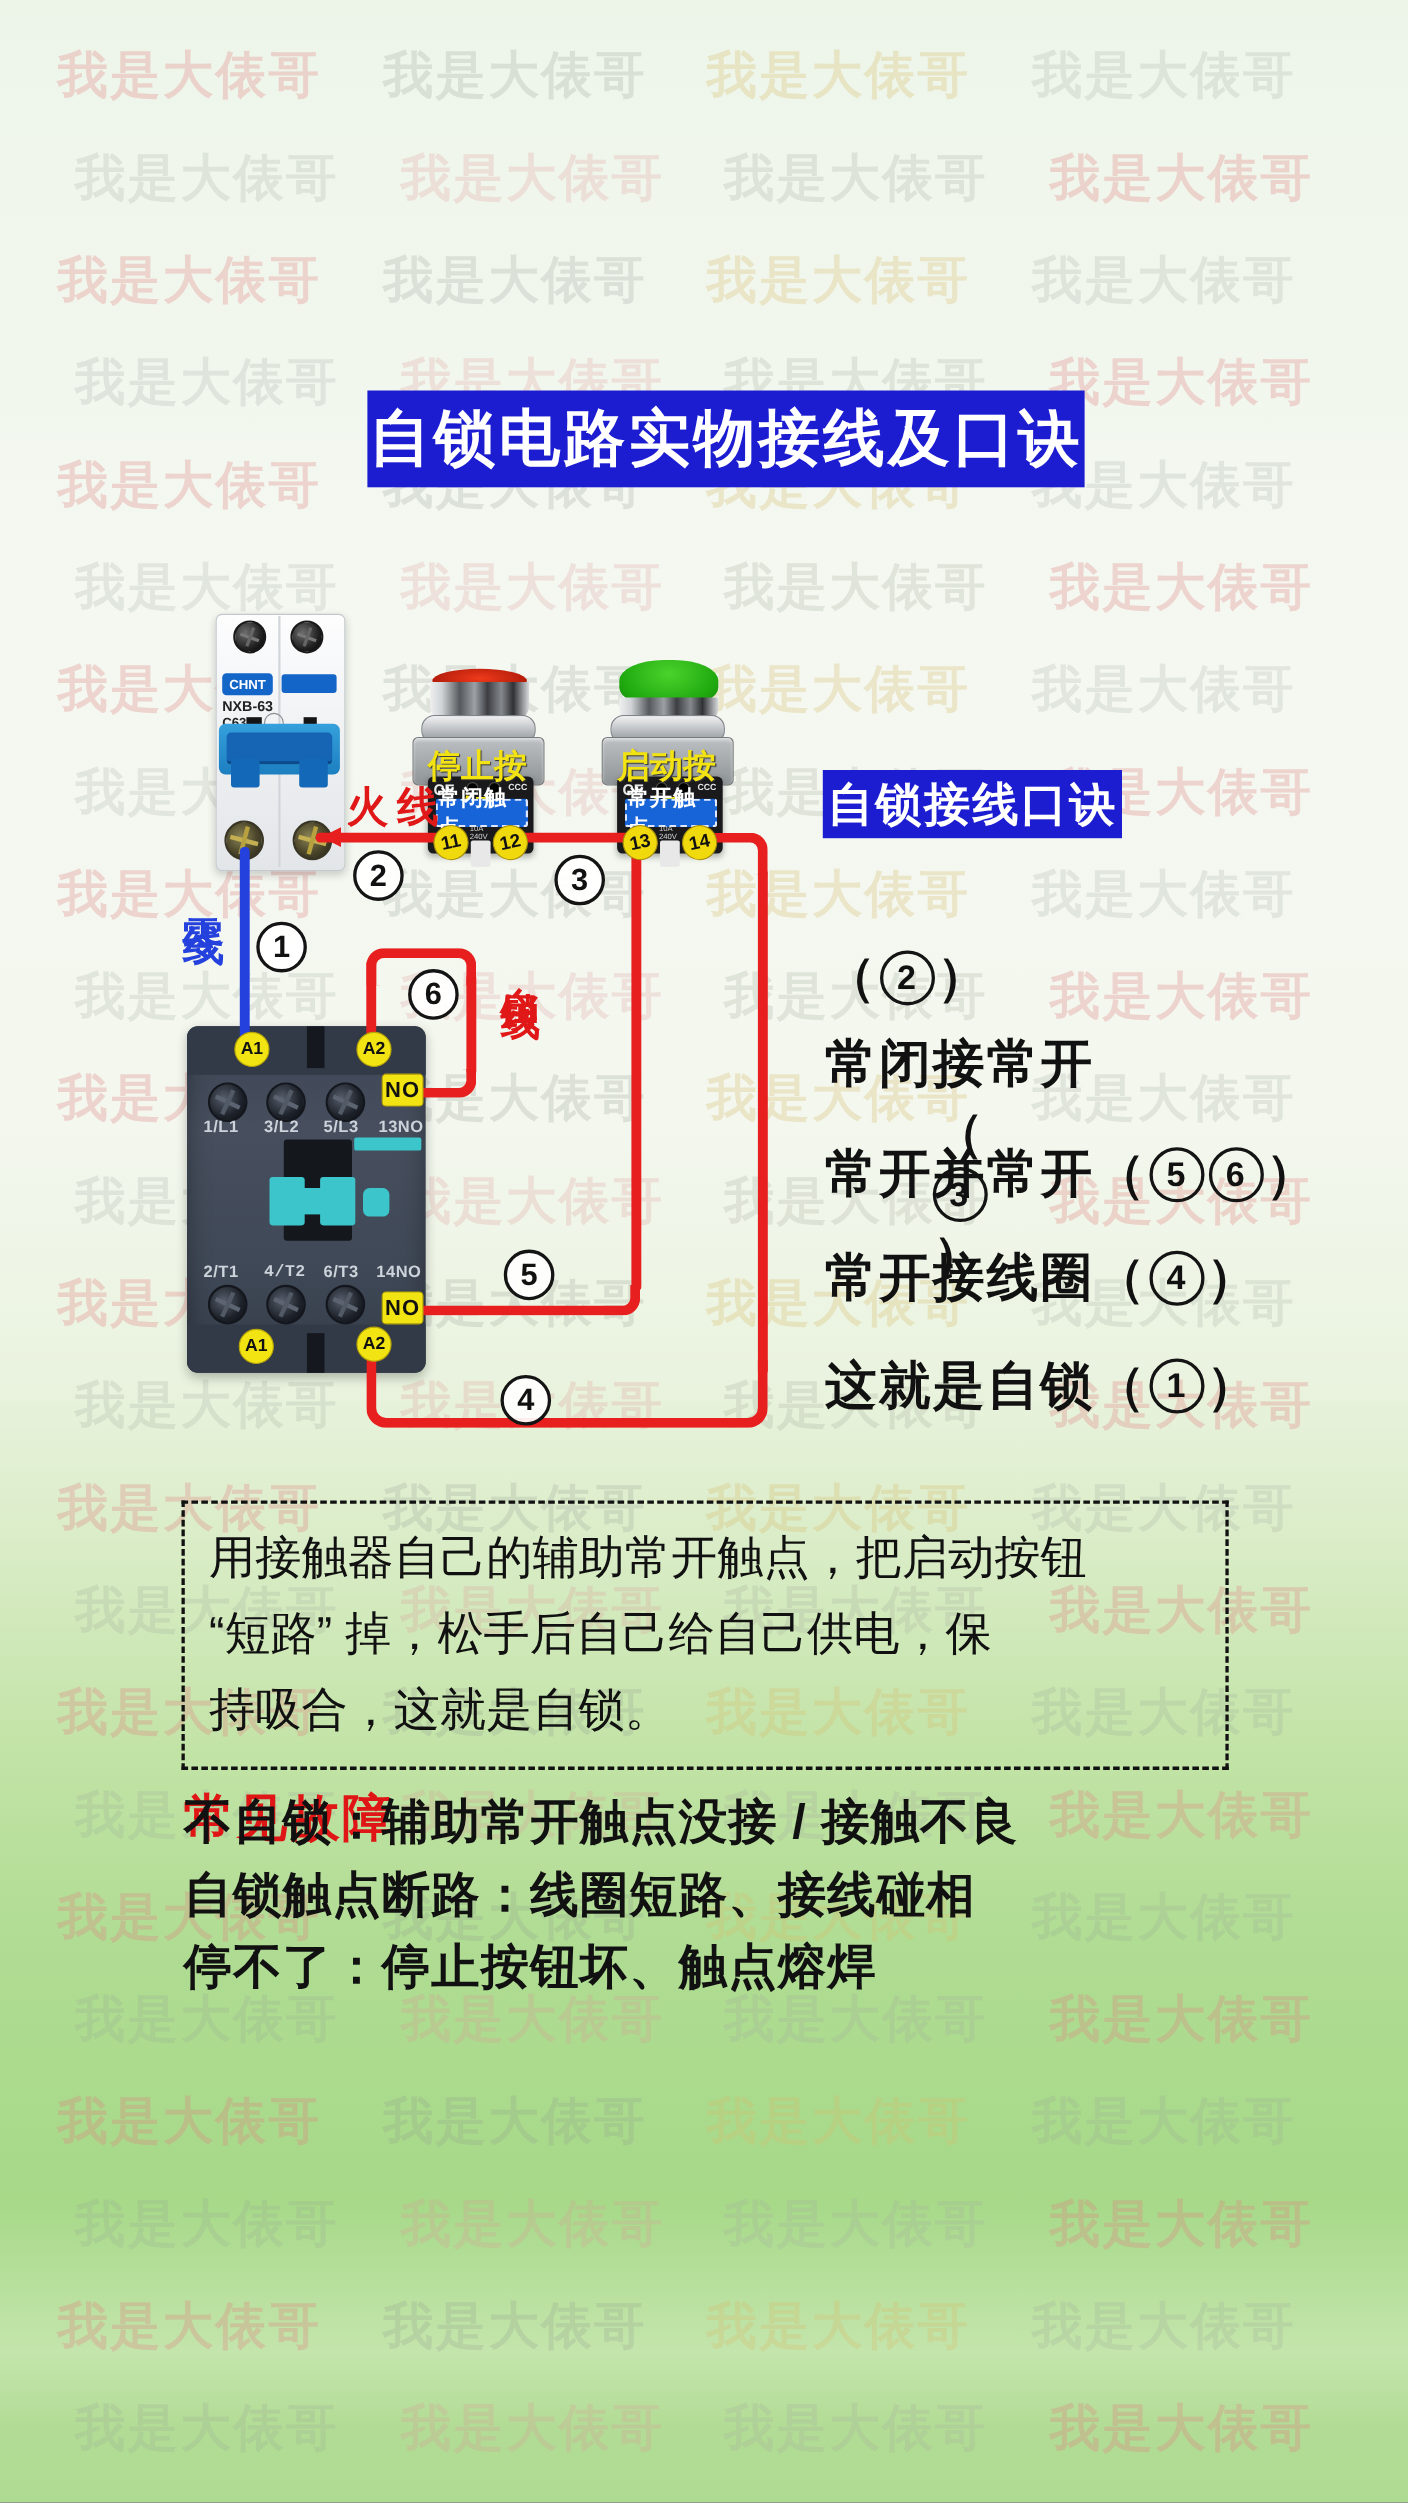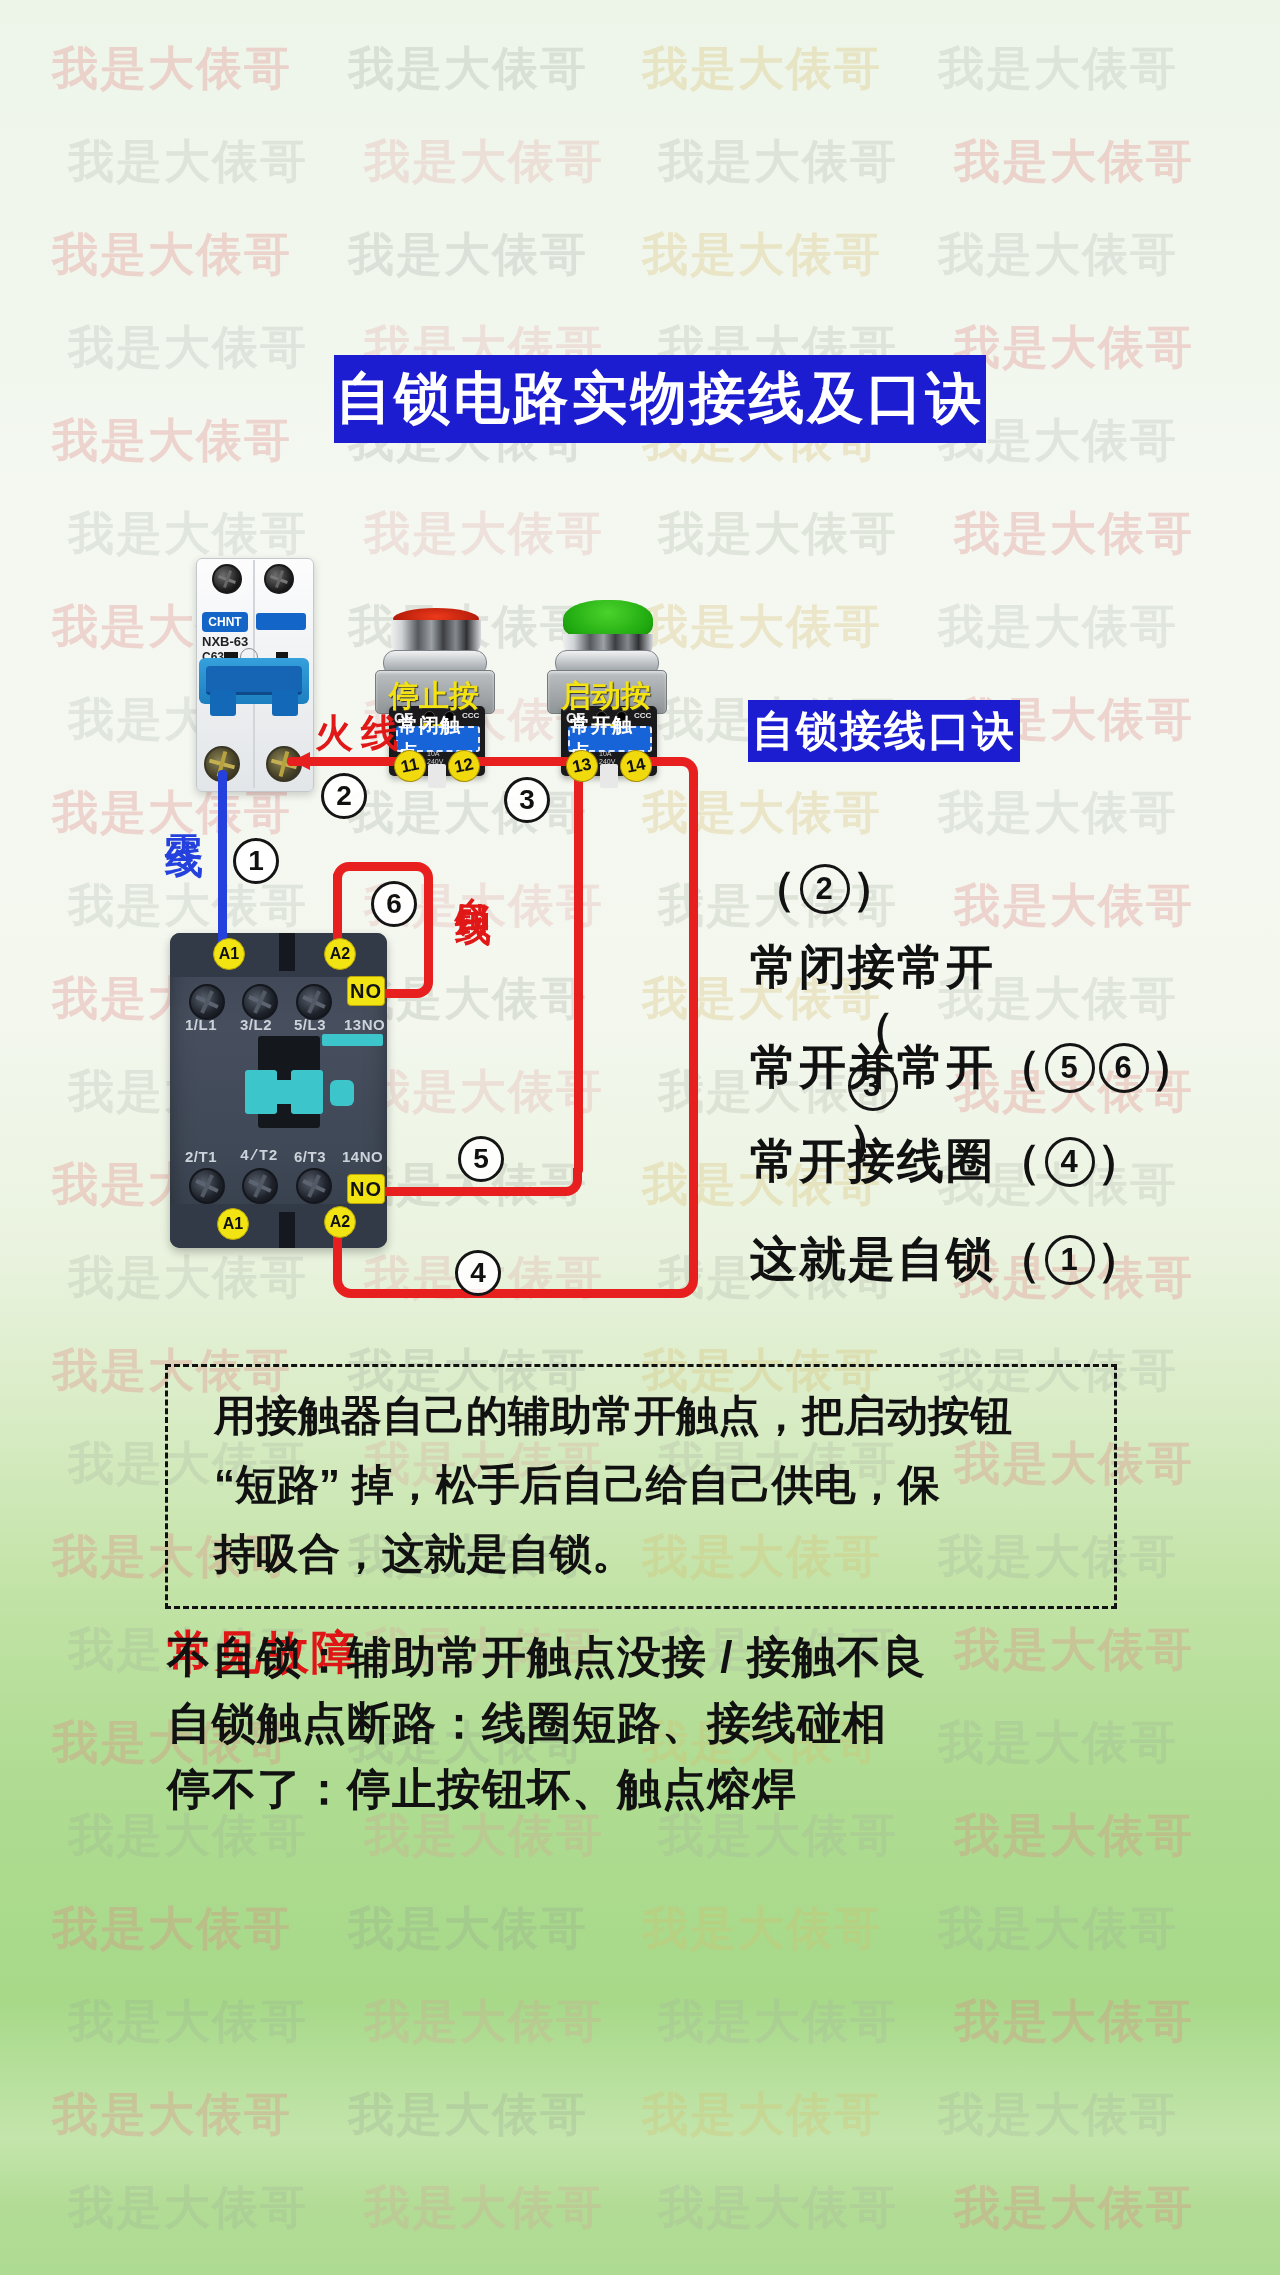--- a/index.html
+++ b/index.html
@@ -66,21 +66,21 @@
     border:1px solid #b8a508;}
   .ytag-c{border-radius:50%;font-size:16px;}
   .ytag-r{border-radius:4px;font-size:20px;letter-spacing:1px;}
   
   .mline{position:absolute;left:750px;white-space:nowrap;color:#111;font-weight:bold;font-size:47px;letter-spacing:2px;z-index:6;
     display:flex;align-items:center;}
   .paren{font-size:46px;font-weight:bold;}
   
   #note-box{position:absolute;left:165px;top:1364px;width:906px;border:3px dashed #111;z-index:6;
     padding:14px 18px 18px 22px;background:transparent;}
-  .note-line{font-size:42px;line-height:69px;font-weight:700;color:#111;white-space:nowrap;margin-left:24px;}
+  .note-line{font-size:42px;line-height:69px;font-weight:400;color:#111;white-space:nowrap;}
   
   #fault-title{position:absolute;left:167px;top:1622px;font-size:46px;font-weight:bold;color:#e01515;z-index:6;letter-spacing:2px;}
   #fault-items{position:absolute;left:167px;top:1624px;z-index:6;}
   .fault-line{font-size:44px;line-height:66px;font-weight:600;color:#111;white-space:nowrap;letter-spacing:1px;}
   .arrow-l{position:absolute;width:0;height:0;border-top:9px solid transparent;border-bottom:9px solid transparent;
     border-right:18px solid #e71f1f;z-index:4;}
 </style>
 </head>
 <body>
 

